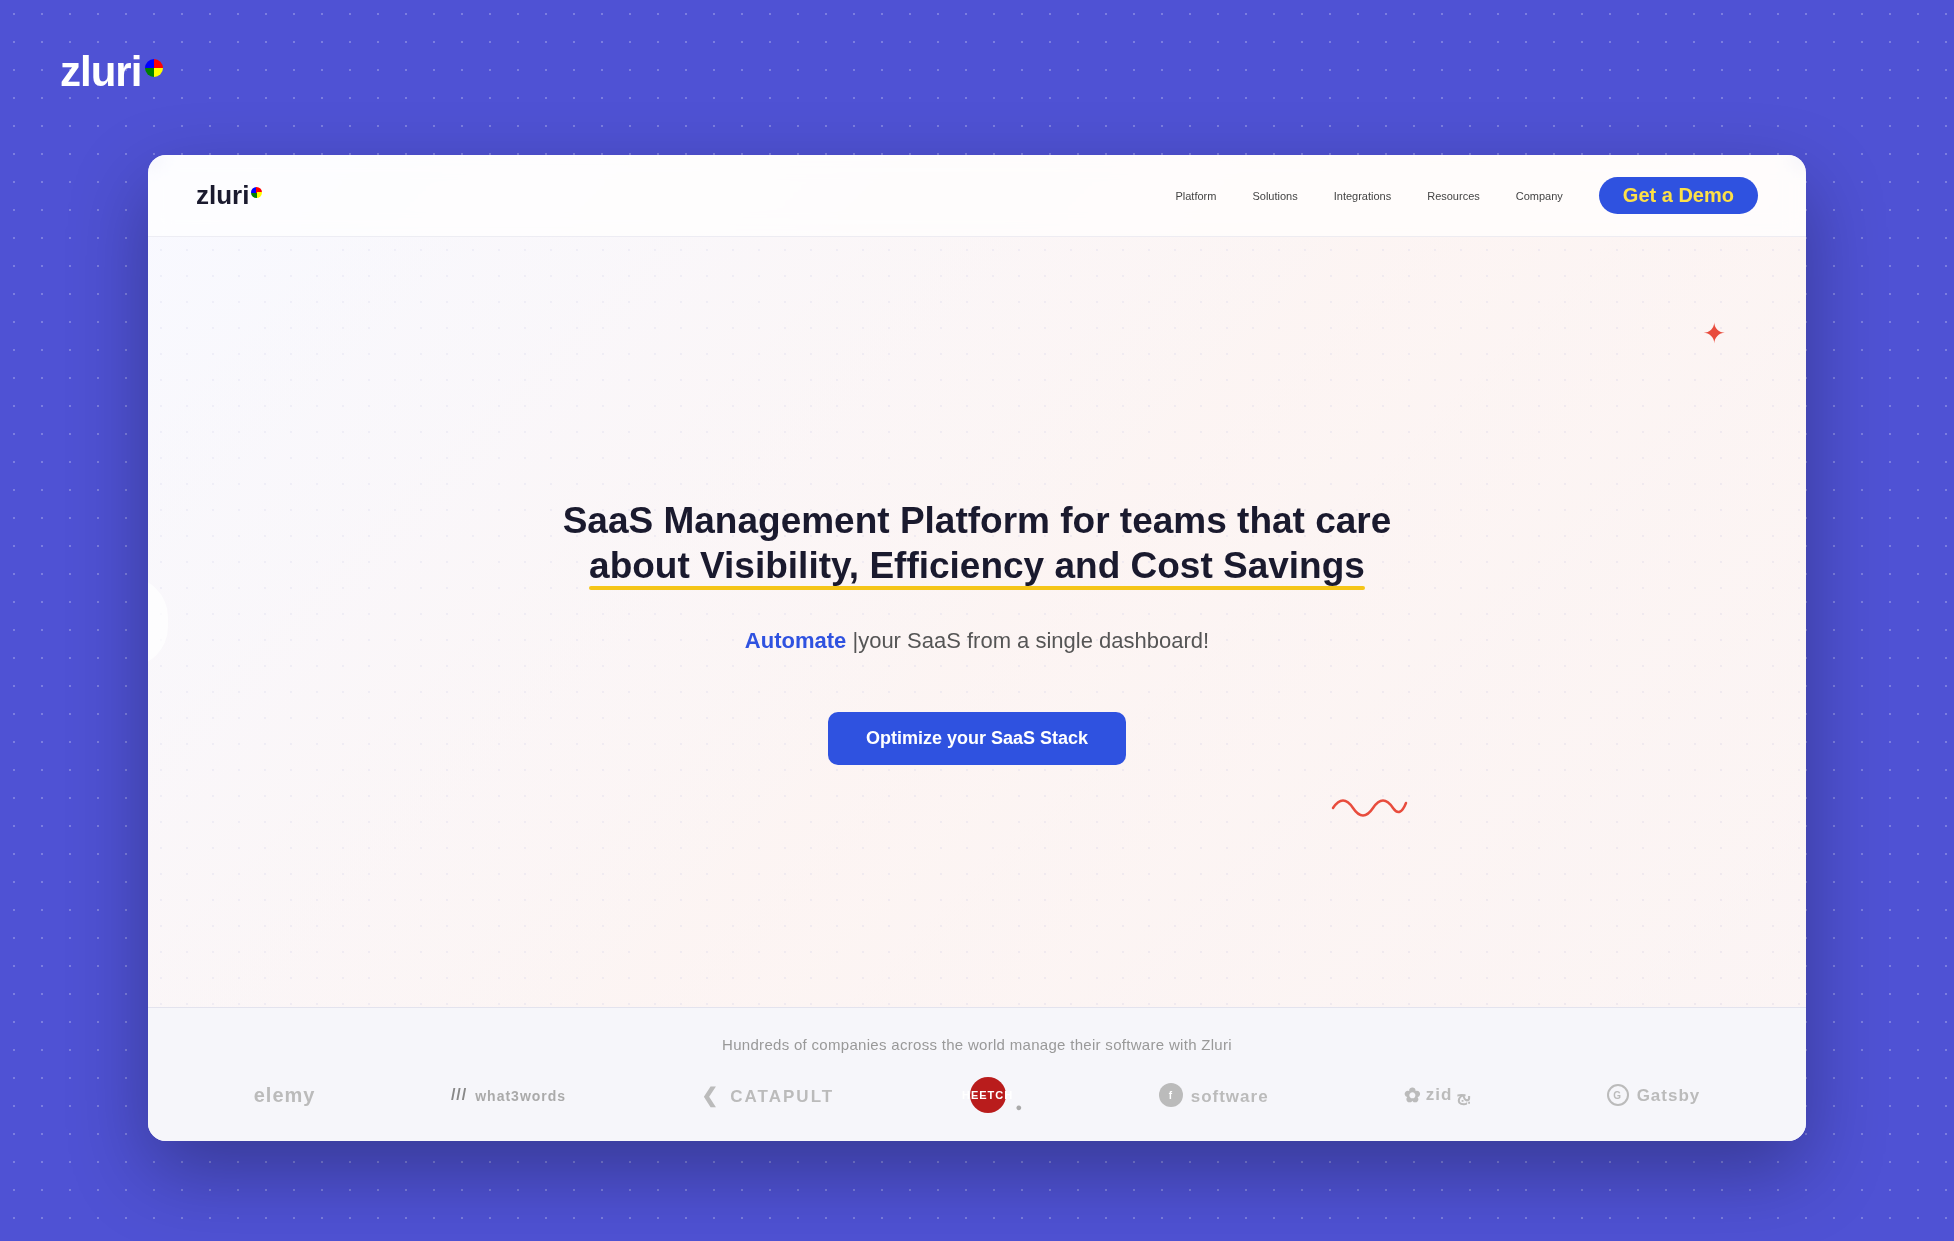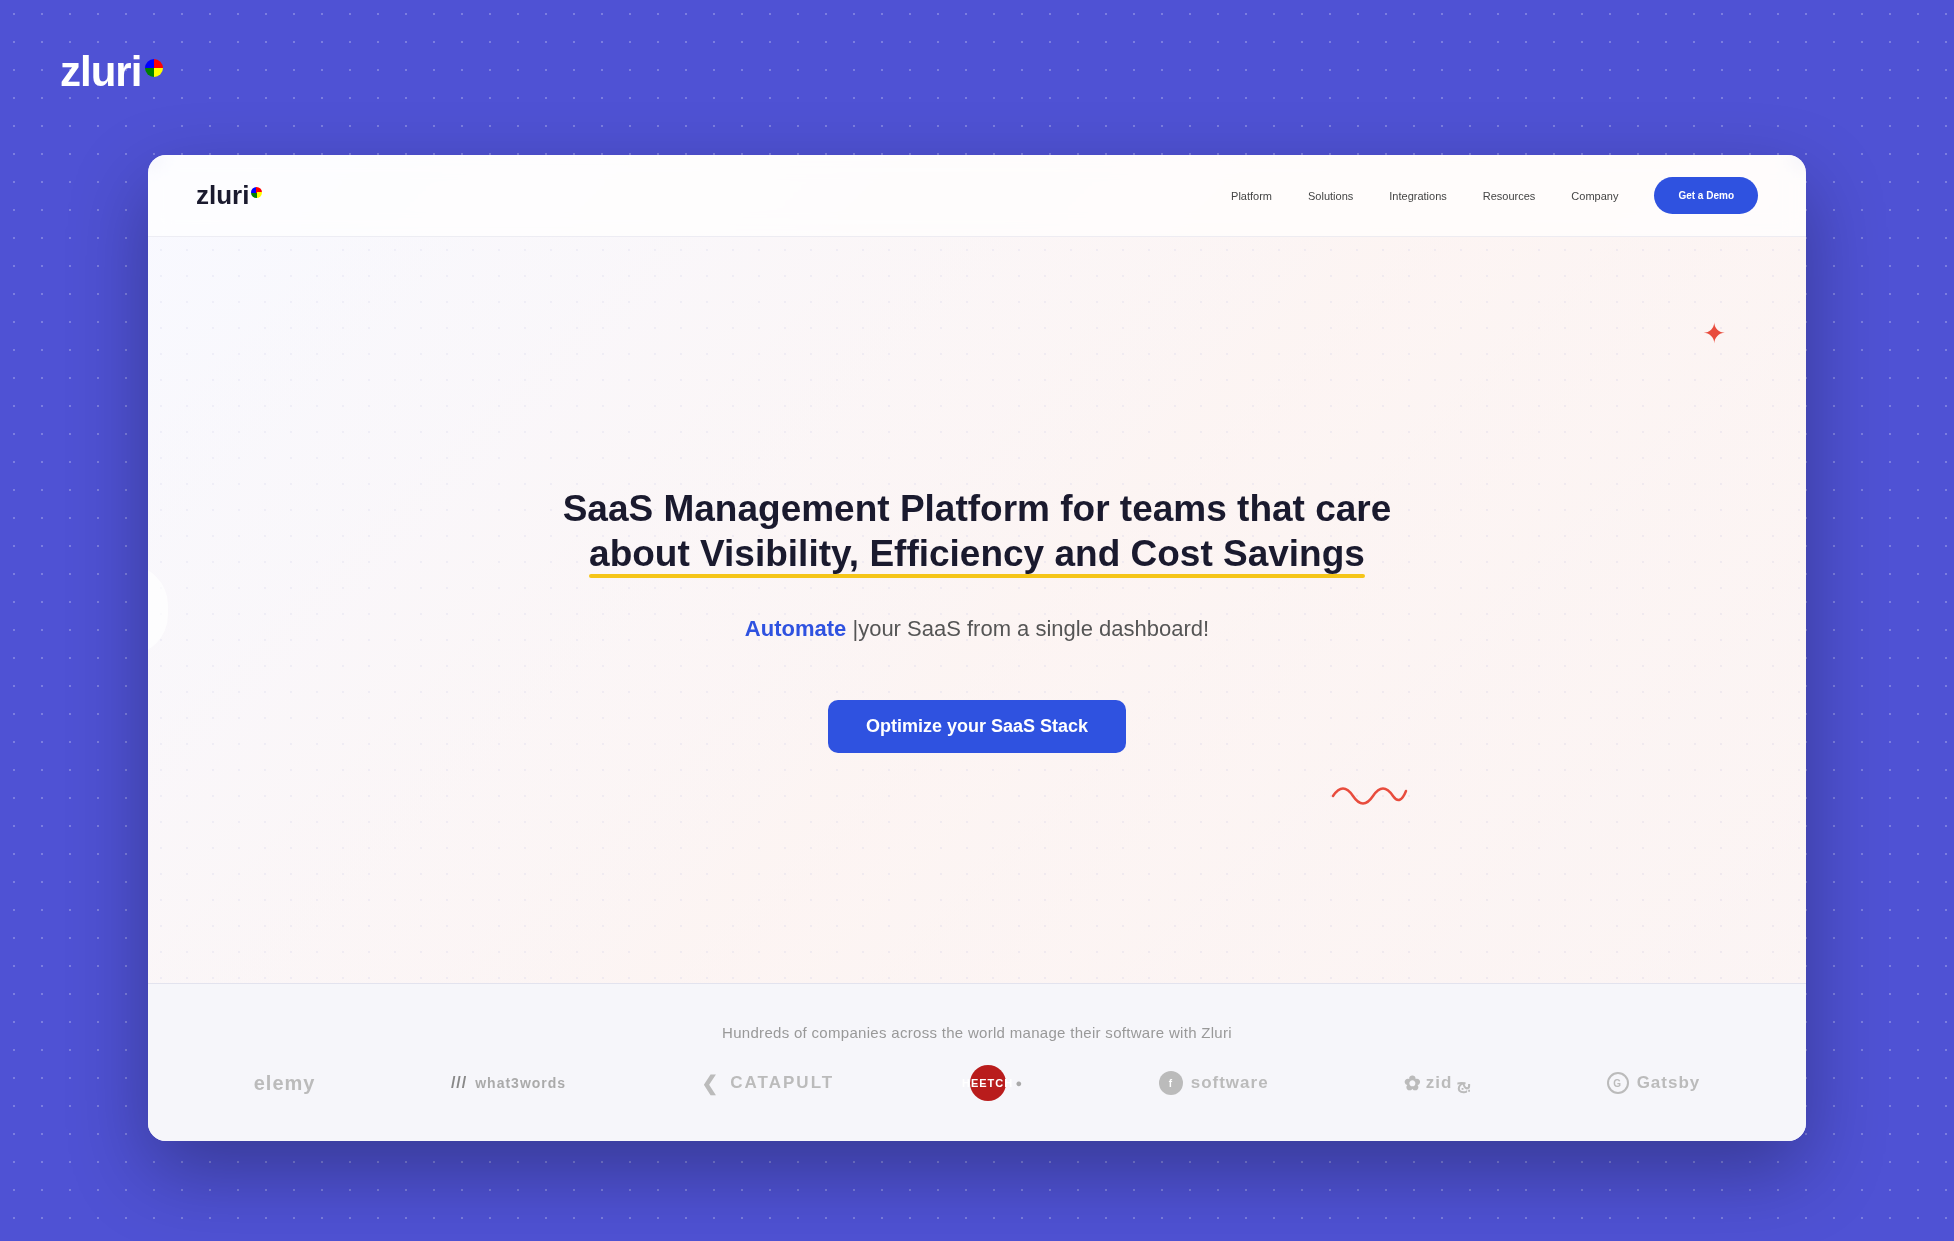--- a/index.html
+++ b/index.html
@@ -109,24 +109,24 @@
     .nav-link {
       font-size: 11px;
       color: #444;
       text-decoration: none;
       font-weight: 500;
       cursor: pointer;
     }
 
     .nav-cta {
       background: #2f52e0;
-      color: #ffffff;
-      padding: 13px 24px;
+      color: #fde047;
+      padding: 7px 24px;
       border-radius: 25px;
-      font-size: 10px;
+      font-size: 20px;
       font-weight: 600;
       border: none;
       cursor: pointer;
     }
 
     
     .hero {
       flex: 1;
       display: flex;
       flex-direction: column;
@@ -233,21 +233,21 @@
       width: 40px;
       height: 90px;
       background: rgba(255,255,255,0.7);
       border-radius: 0 50px 50px 0;
       z-index: 3;
     }
 
     
     .companies-section {
       background: rgba(245,245,250,0.95);
-      padding: 40px 48px;
+      padding: 28px 48px;
       border-top: 1px solid rgba(200,200,220,0.4);
     }
 
     .companies-title {
       text-align: center;
       font-size: 15px;
       color: #999;
       font-weight: 400;
       margin-bottom: 24px;
       letter-spacing: 0.3px;
@@ -255,21 +255,21 @@
 
     .companies-logos {
       display: flex;
       align-items: center;
       justify-content: space-around;
       gap: 20px;
     }
 
     .company-logo {
       display: flex;
-      align-items: center;
+      align-items: flex-end;
       gap: 8px;
       color: #aaa;
       font-size: 18px;
       font-weight: 700;
       letter-spacing: 1px;
     }
 
     .company-logo.elemy { font-size: 20px; color: #bbb; }
     .company-logo.what3words { font-size: 14px; color: #aaa; }
     .company-logo.catapult { font-size: 17px; color: #bbb; letter-spacing: 2px; }

